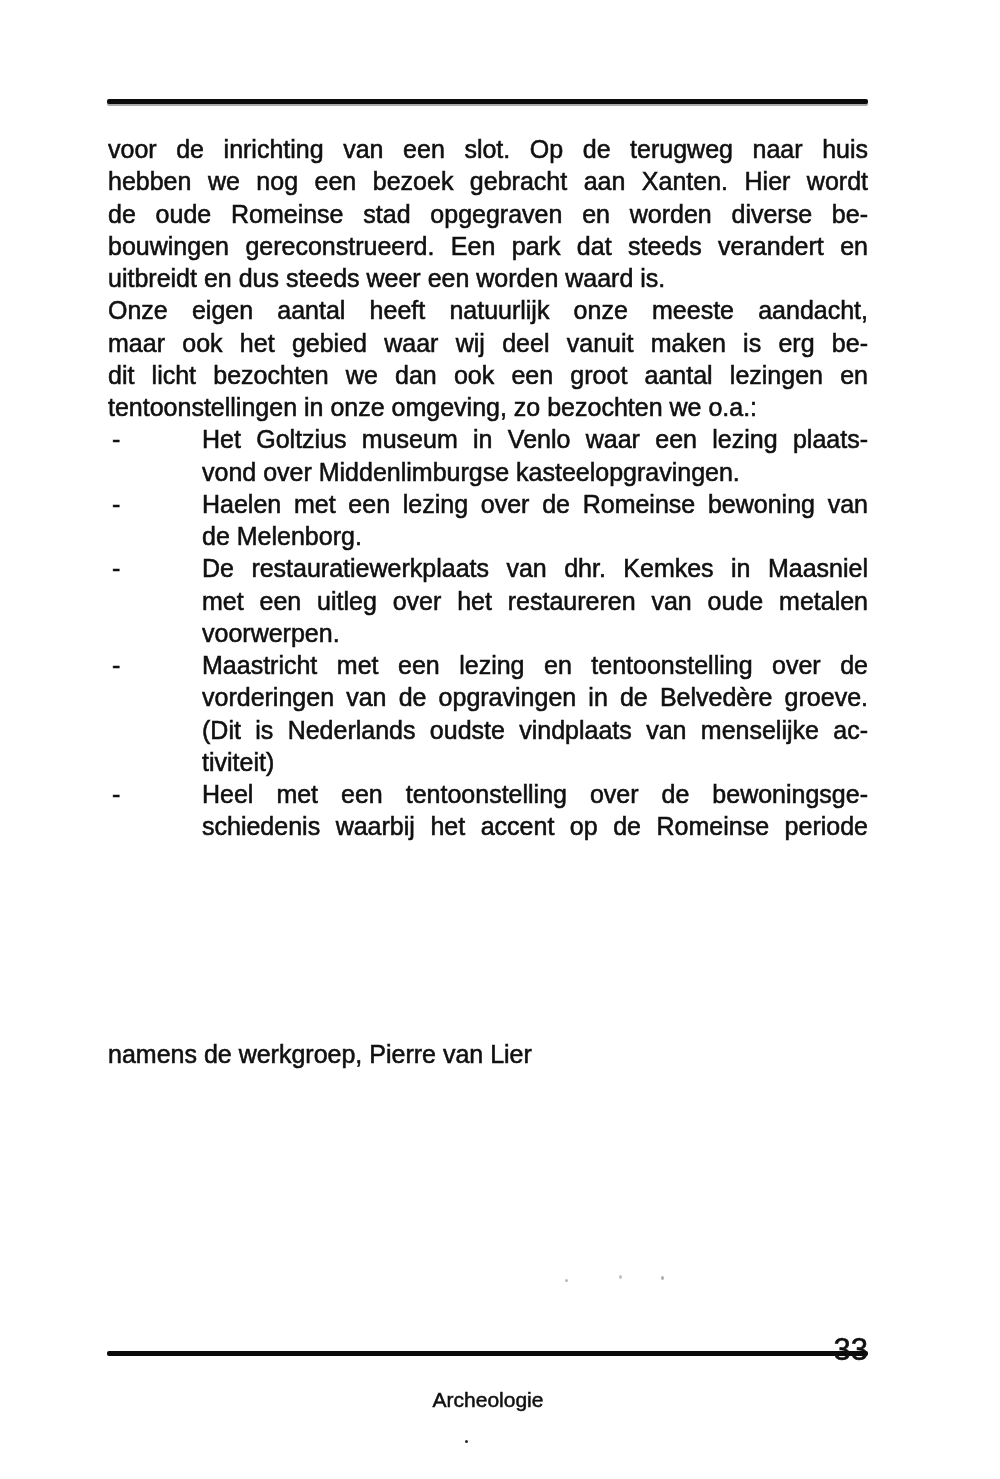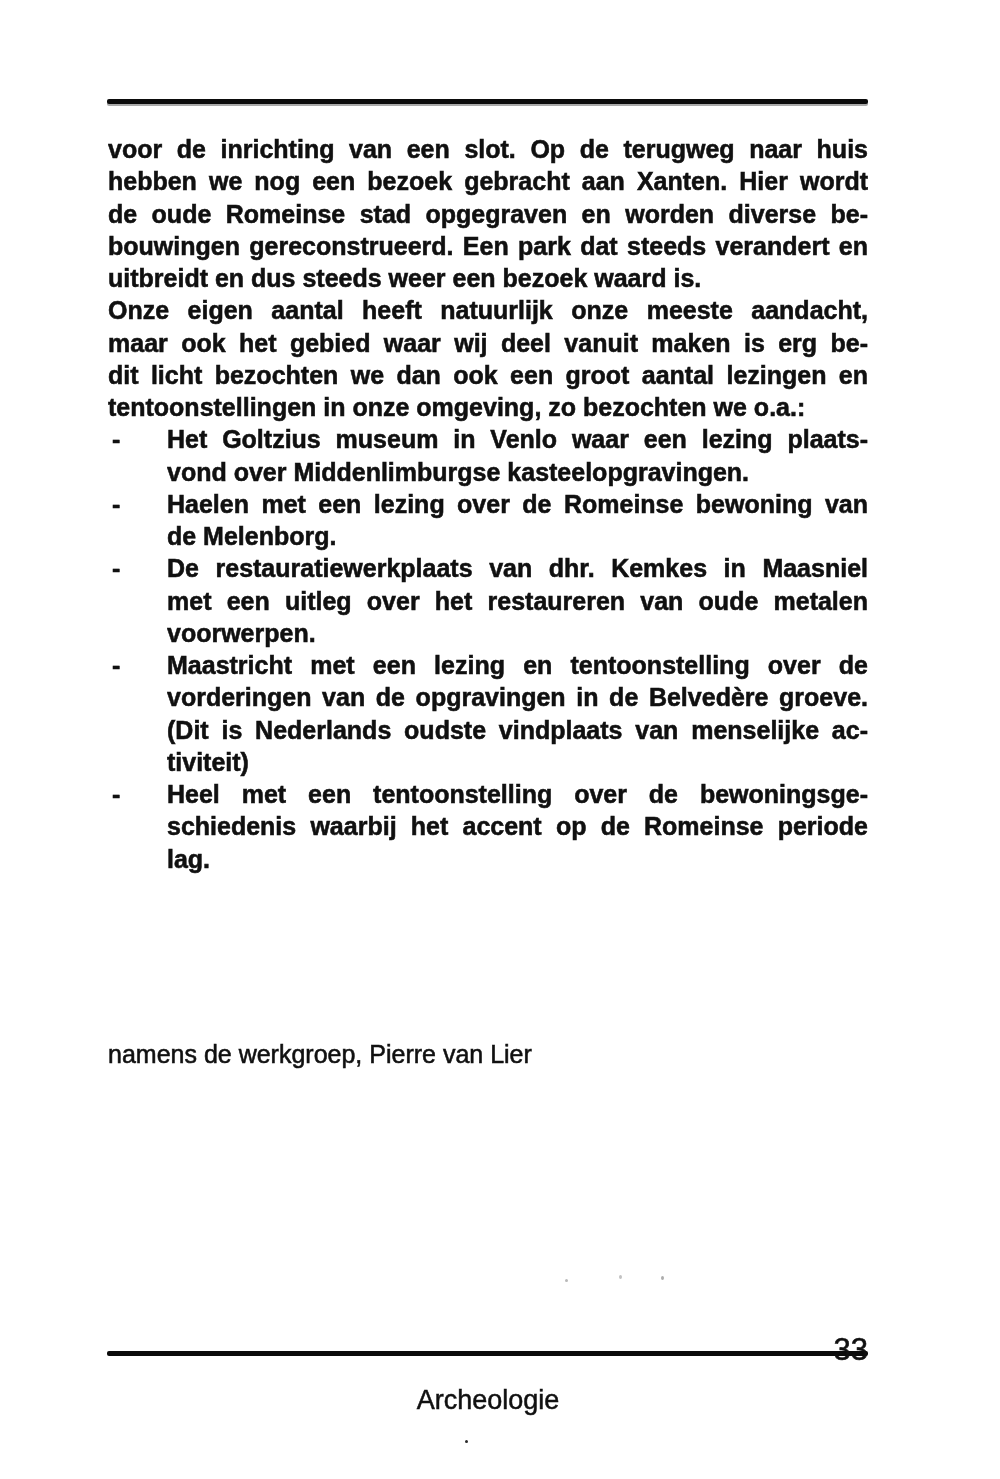--- a/index.html
+++ b/index.html
@@ -23,29 +23,29 @@
   .rule.top { top: 99px; height: 5px; box-shadow: 0 2px 0 rgba(10,10,10,.35); }
   .rule.bottom { top: 1351px; height: 5px; }
   .body-col {
     position: absolute;
     left: 108px;
     top: 133px;
     width: 760px;
     font-size: 25px;
     -webkit-text-stroke: 0.55px #101010;
   }
-  .block { position: relative; font-weight: bold; }
+  .block { position: relative; }
   .block .marker {
     position: absolute;
     left: 4px;
     top: 0;
     height: 32.25px;
     line-height: 32.25px;
   }
-  .block.list-item .lines { margin-left: 59px; }
+  .block.list-item .lines { margin-left: 94px; }
   .line {
     height: 32.25px;
     line-height: 32.25px;
     text-align: justify;
     text-align-last: justify;
     white-space: normal;
     overflow: hidden;
   }
   .line.no-just { text-align: left; text-align-last: left; }
   .signature {
@@ -58,21 +58,21 @@
     font-size: 25px;
     text-align: left;
     -webkit-text-stroke: 0.55px #101010;
   }
   .footer-label {
     position: absolute;
     left: 108px;
     top: 1386px;
     width: 760px;
     text-align: center;
-    font-size: 27px;
+    font-size: 21px;
     line-height: 28px;
     -webkit-text-stroke: 0.5px #101010;
   }
   .page-number {
     position: absolute;
     right: 132px;
     top: 1334px;
     font-size: 31px;
     line-height: 32px;
     -webkit-text-stroke: 0.6px #101010;
@@ -92,21 +92,21 @@
 <div class="page">
   <div class="rule top"></div>
 
   <main class="body-col" id="body-col">
       <div class="block paragraph">
         <div class="lines">
           <div class="line">voor de inrichting van een slot. Op de terugweg naar huis</div>
           <div class="line">hebben we nog een bezoek gebracht aan Xanten. Hier wordt</div>
           <div class="line">de oude Romeinse stad opgegraven en worden diverse be-</div>
           <div class="line">bouwingen gereconstrueerd. Een park dat steeds verandert en</div>
-          <div class="line no-just">uitbreidt en dus steeds weer een bezoek waard is.</div>
+          <div class="line no-just">uitbreidt en dus steeds weer een worden waard is.</div>
         </div>
       </div>
       <div class="block paragraph">
         <div class="lines">
           <div class="line">Onze eigen aantal heeft natuurlijk onze meeste aandacht,</div>
           <div class="line">maar ook het gebied waar wij deel vanuit maken is erg be-</div>
           <div class="line">dit licht bezochten we dan ook een groot aantal lezingen en</div>
           <div class="line no-just">tentoonstellingen in onze omgeving, zo bezochten we o.a.:</div>
         </div>
       </div>
@@ -139,21 +139,20 @@
           <div class="line">vorderingen van de opgravingen in de Belvedère groeve.</div>
           <div class="line">(Dit is Nederlands oudste vindplaats van menselijke ac-</div>
           <div class="line no-just">tiviteit)</div>
         </div>
       </div>
       <div class="block list-item">
         <span class="marker">-</span>
         <div class="lines">
           <div class="line">Heel met een tentoonstelling over de bewoningsge-</div>
           <div class="line">schiedenis waarbij het accent op de Romeinse periode</div>
-          <div class="line no-just">lag.</div>
         </div>
       </div>
     </main>
 
   <div class="signature">namens de werkgroep, Pierre van Lier</div>
 
   <span class="speck s1"></span>
   <span class="speck s2"></span>
   <span class="speck s3"></span>
 

